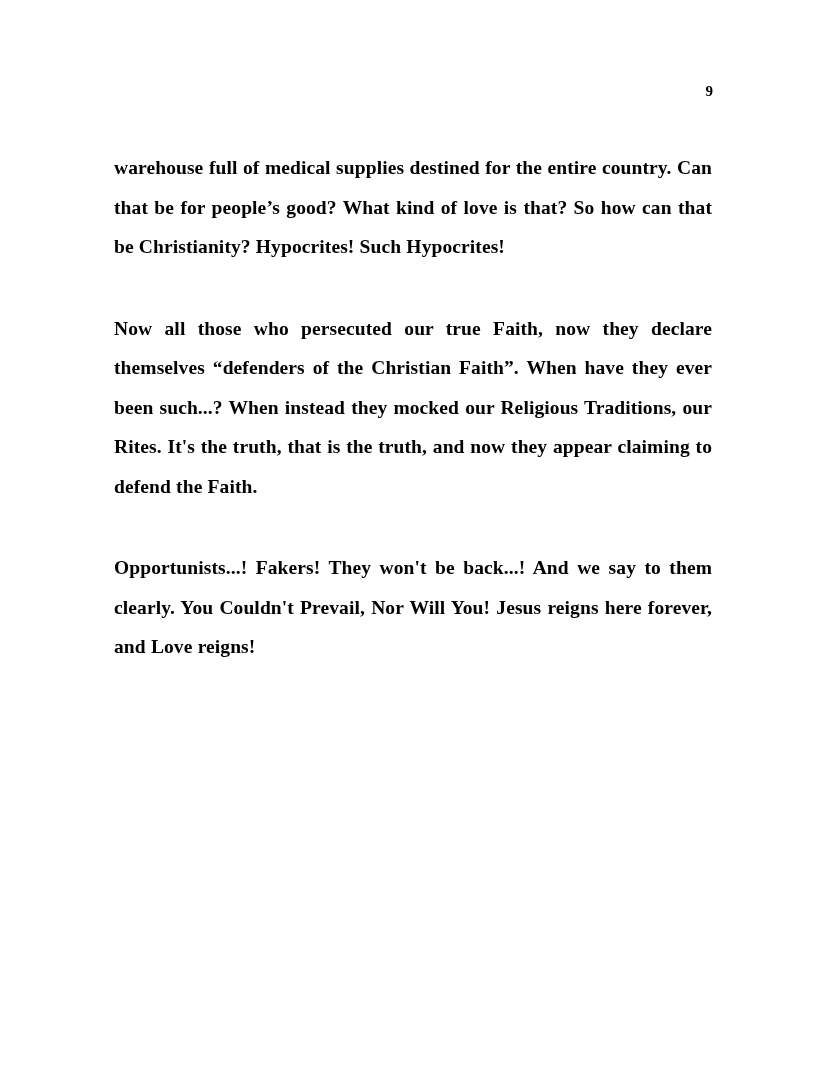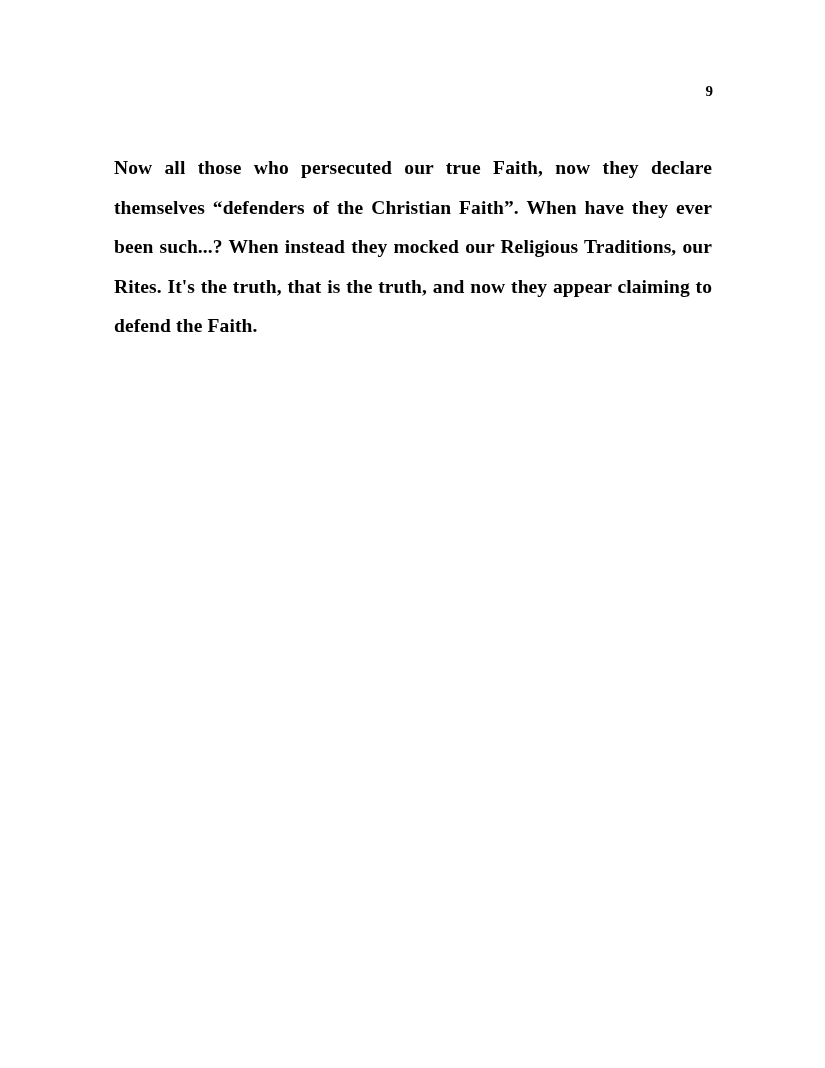--- a/index.html
+++ b/index.html
@@ -53,16 +53,18 @@
   
 </style>
 </head>
 <body>
 
 <div class="page">
 
   <div class="page-number">9</div>
 
   <div class="body-block">
+    <p class="para">warehouse full of medical supplies destined for the entire country. Can that be for people’s good? What kind of love is that? So how can that be Christianity? Hypocrites! Such Hypocrites!</p>
     <p class="para">Now all those who persecuted our true Faith, now they declare themselves “defenders of the Christian Faith”. When have they ever been such...? When instead they mocked our Religious Traditions, our Rites. It's the truth, that is the truth, and now they appear claiming to defend the Faith.</p>
+    <p class="para">Opportunists...! Fakers! They won't be back...! And we say to them clearly. You Couldn't Prevail, Nor Will You! Jesus reigns here forever, and Love reigns!</p>
   </div>
 
 </div>
 
 </body></html>

